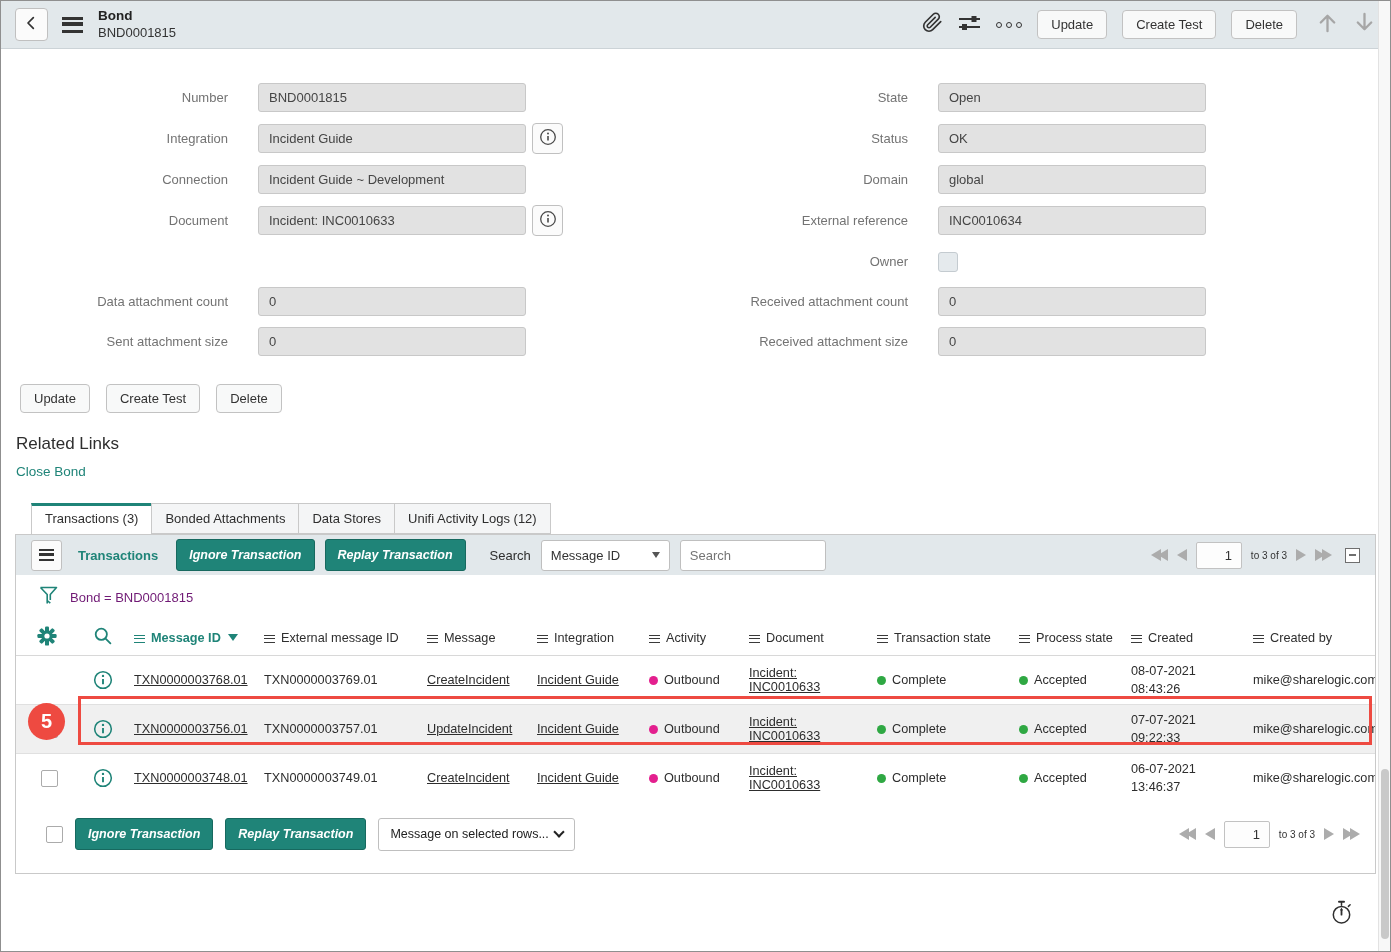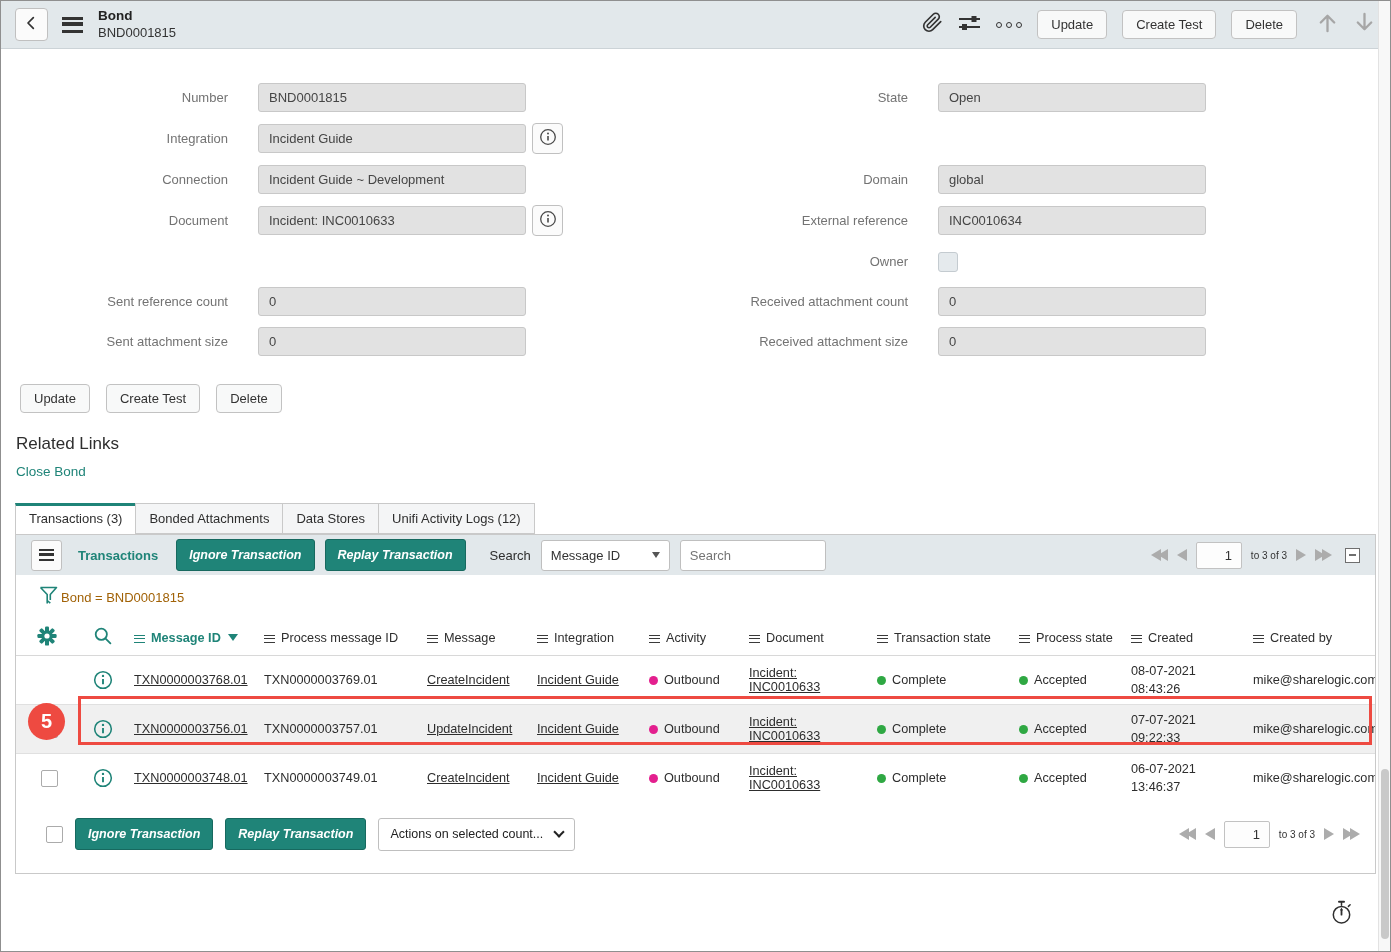--- a/index.html
+++ b/index.html
@@ -33,21 +33,21 @@
   .ftext { margin-left:30px; font-size:13px; color:#2e2e2e; }
   .info-btn { width:31px; height:31px; margin-left:6px; background:#fbfbfb; border:1px solid #c0c0c0; border-radius:4px; display:flex; align-items:center; justify-content:center; color:#4a4a4a; cursor:pointer; }
   .owner-box { width:20px; height:20px; margin-left:30px; background:#e5eaed; border:1px solid #c4cbd0; border-radius:3px; }
   .form-btns { display:flex; gap:16px; padding:17px 0 0 19px; }
 
   
   .rel-heading { font-size:17px; color:#2e2e2e; padding:21px 0 0 15px; }
   .rel-link { display:inline-block; margin:10px 0 0 15px; font-size:13.5px; color:#1f8478; text-decoration:none; cursor:pointer; }
 
   
-  .tabs { display:flex; margin:23px 0 0 14px; align-items:center; }
+  .tabs { display:flex; margin:23px 0 0 30px; align-items:center; }
   .tab { font-size:13px; color:#2e2e2e; border:1px solid #c9c9c9; background:#f4f5f6; padding:7px 13px; margin-left:-1px; cursor:pointer; }
   .tab.active { background:#fff; border-top:3px solid #1f8478; border-bottom:none; padding:5px 13px 8px; margin-left:0; }
 
   
   .list { margin:0 14px; border:1px solid #c9c9c9; background:#fff; }
   .toolbar { height:40px; background:#e2e8eb; display:flex; align-items:center; padding:0 15px 0 15px; gap:10px; }
   .burger-btn { width:31px; height:31px; background:#fbfbfb; border:1px solid #c0c0c0; border-radius:3px; display:flex; align-items:center; justify-content:center; cursor:pointer; }
   .burger-sm { width:15px; height:12px; border-top:2.5px solid #333; border-bottom:2.5px solid #333; position:relative; }
   .burger-sm::after { content:""; position:absolute; left:0; right:0; top:2.2px; height:2.5px; background:#333; }
   .list-title { color:#1f8478; font-weight:bold; font-size:13px; margin:0 8px 0 6px; }
@@ -59,21 +59,21 @@
   .pager { margin-left:auto; display:flex; align-items:center; gap:9px; }
   .tri { width:0; height:0; border-top:6.5px solid transparent; border-bottom:6.5px solid transparent; display:inline-block; }
   .tri.r { border-left:10px solid #acacac; } .tri.l { border-right:10px solid #acacac; }
   .dbl { display:flex; } .dbl .tri + .tri { margin-left:-3px; }
   .page-input { width:46px; height:27px; background:#fdfdfd; border:1px solid #c2c2c2; border-radius:2px; text-align:right; padding-right:9px; font-size:13px; font-family:inherit; color:#333; }
   .pg-range { font-size:10px; color:#333; }
   .collapse-box { width:15px; height:15px; border:1px solid #6f6f6f; background:#fff; display:flex; align-items:center; justify-content:center; cursor:pointer; margin-left:4px; }
   .collapse-box i { width:7px; height:2px; background:#6f6f6f; display:block; }
 
   .list-body { position:relative; }
-  .filter-row { height:45px; display:flex; align-items:center; padding-left:22px; gap:2px; font-size:13px; color:#a16207; }
+  .filter-row { height:45px; display:flex; align-items:center; padding-left:22px; gap:11px; font-size:13px; color:#701a75; }
 
   table.tx { width:100%; border-collapse:collapse; table-layout:fixed; }
   table.tx th { font-weight:normal; font-size:12.7px; color:#2e2e2e; text-align:left; padding:6px 6px; border-bottom:1px solid #d8d8d8; white-space:nowrap; overflow:hidden; height:31px; }
   table.tx td { font-size:12.7px; color:#2d2d2d; padding:4px 6px; height:49px; vertical-align:middle; border-top:1px solid #e0e0e0; overflow:hidden; }
   tr.alt td { background:#f0f0f0; }
   .lines { display:inline-block; width:11px; height:8px; border-top:1.5px solid #3a3a3a; border-bottom:1.5px solid #3a3a3a; position:relative; margin-right:6px; vertical-align:-1px; }
   .lines::after { content:""; position:absolute; left:0; right:0; top:2.2px; border-top:1.5px solid #3a3a3a; }
   th.sorted, th.sorted .hlabel { color:#1f8478; font-weight:bold; }
   th.sorted .lines, th.sorted .lines::after { border-color:#1f8478; }
   .sort-tri { display:inline-block; width:0; height:0; border-left:5px solid transparent; border-right:5px solid transparent; border-top:7px solid #1f8478; margin-left:7px; vertical-align:1px; }
@@ -172,20 +172,24 @@
         <span class="flabel">Integration</span>
         <div class="ffield">Incident Guide</div>
         <button class="info-btn">
           <span><svg width="18" height="18" viewBox="0 0 18 18">
                 <circle cx="9" cy="9" r="7.3" fill="none" stroke="currentColor" stroke-width="1.3"></circle>
                 <line x1="9" y1="8" x2="9" y2="12.6" stroke="currentColor" stroke-width="1.6"></line>
                 <circle cx="9" cy="5.4" r="1" fill="currentColor"></circle>
               </svg></span>
         </button>
       </div>
+      <div class="half-r">
+        <span class="flabel">Status</span>
+        <div class="ffield">OK</div>
+      </div>
     </div>
     <div class="frow">
       <div class="half-l">
         <span class="flabel">Connection</span>
         <div class="ffield">Incident Guide ~ Development</div>
       </div>
       <div class="half-r">
         <span class="flabel">Domain</span>
         <div class="ffield">global</div>
       </div>
@@ -209,21 +213,21 @@
     </div>
     <div class="frow">
       <div class="half-l"></div>
       <div class="half-r">
         <span class="flabel">Owner</span>
         <div class="owner-box"></div>
       </div>
     </div>
     <div class="frow">
       <div class="half-l">
-        <span class="flabel">Sent reference count</span>
+        <span class="flabel">Data attachment count</span>
         <div class="ffield">0</div>
       </div>
       <div class="half-r">
         <span class="flabel">Received attachment count</span>
         <div class="ffield">0</div>
       </div>
     </div>
     <div class="frow">
       <div class="half-l">
         <span class="flabel">Sent attachment size</span>
@@ -331,21 +335,21 @@
             </th>
             <th style="text-align:center">
               <span>
                 <svg width="20" height="20" viewBox="0 0 20 20" fill="none" stroke="#1f8478" stroke-width="1.8" stroke-linecap="round">
                     <circle cx="8.3" cy="8.3" r="5.6"></circle>
                     <line x1="12.6" y1="12.6" x2="17.4" y2="17.4"></line>
                   </svg>
               </span>
             </th>
             <th class="sorted"><span class="lines"></span><span class="hlabel">Message ID</span><span class="sort-tri"></span></th>
-            <th><span class="lines"></span><span class="hlabel">Process message ID</span></th>
+            <th><span class="lines"></span><span class="hlabel">External message ID</span></th>
             <th><span class="lines"></span><span class="hlabel">Message</span></th>
             <th><span class="lines"></span><span class="hlabel">Integration</span></th>
             <th><span class="lines"></span><span class="hlabel">Activity</span></th>
             <th><span class="lines"></span><span class="hlabel">Document</span></th>
             <th><span class="lines"></span><span class="hlabel">Transaction state</span></th>
             <th><span class="lines"></span><span class="hlabel">Process state</span></th>
             <th><span class="lines"></span><span class="hlabel">Created</span></th>
             <th><span class="lines"></span><span class="hlabel">Created by</span></th>
           </tr>
         </thead>
@@ -433,21 +437,21 @@
       </table>
 
       <div class="row-highlight"></div>
       <div class="ann-badge">5</div>
 
       <div class="list-footer">
         <div class="cb"></div>
         <button class="tbtn">Ignore Transaction</button>
         <button class="tbtn">Replay Transaction</button>
         <div class="actions-sel">
-          <span>Actions on selected count...</span>
+          <span>Message on selected rows...</span>
           <span class="chev"></span>
         </div>
         <div class="pager">
           <span class="dbl">
               <span class="tri l"></span>
               <span class="tri l"></span>
             </span>
           <span class="tri l"></span>
           <input class="page-input" value="1" style="">
           <span class="pg-range">to 3 of 3</span>

